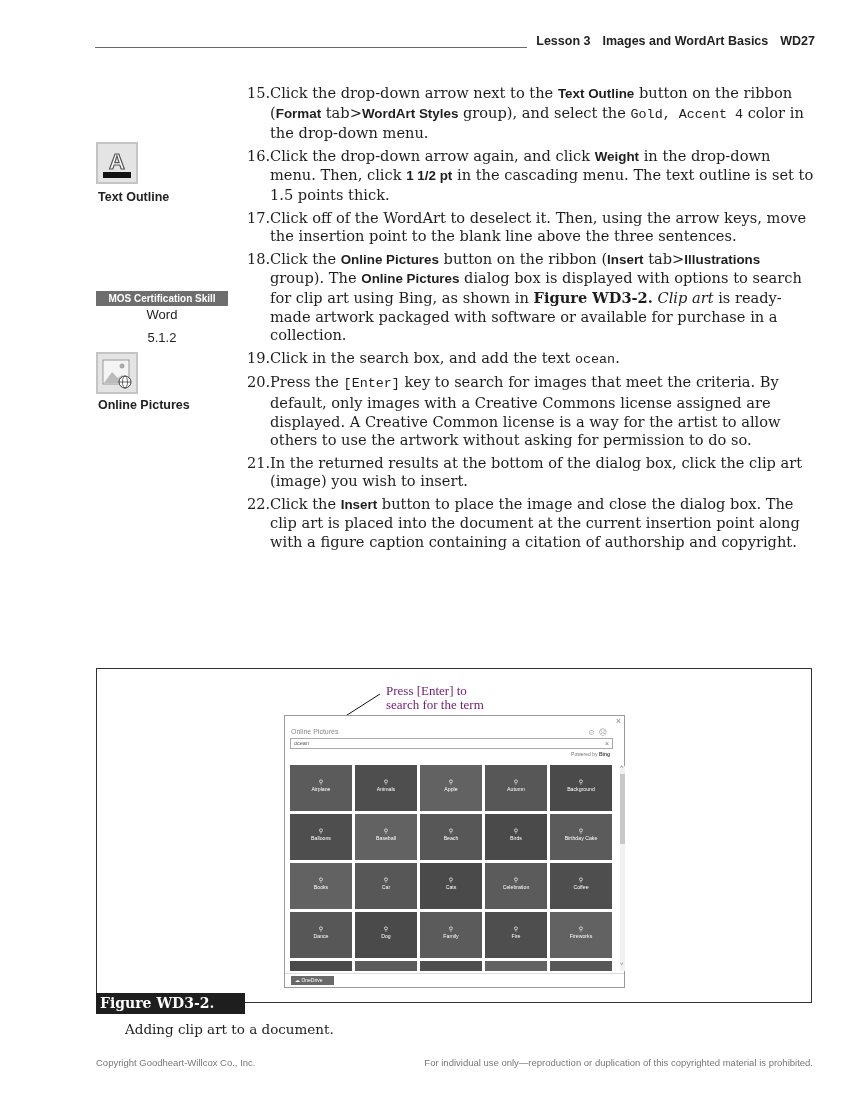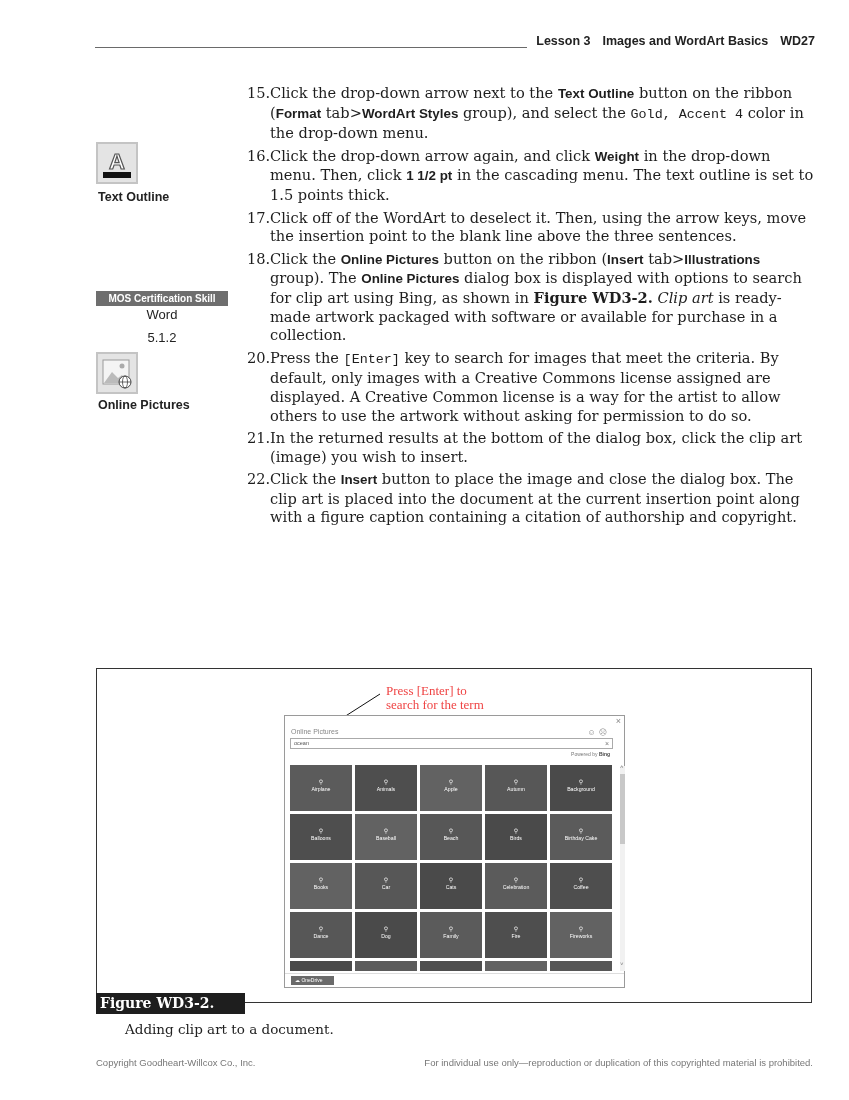--- a/index.html
+++ b/index.html
@@ -24,21 +24,21 @@
   .step { position: relative; padding-left: 24px; margin-bottom: 4px; }
   .step .num { position: absolute; left: 1px; top: 0; }
   .sans { font-family: Liberation Mono, monospace; font-size: 13.4px; }
   .sansb { font-family: "Liberation Sans", sans-serif; font-size: 13.4px; font-weight: bold; }
   .serifb { font-weight: bold; }
   .ital { font-style: italic; }
   h2.section { font-family: "DejaVu Serif", "Liberation Serif", serif; font-style: italic; font-weight: normal; font-size: 27px; line-height: 32px; margin: 6px 0 6px 0; color: #1e1e1e; letter-spacing: -0.3px; }
 
   
   .figure-frame { position: absolute; left: 96px; top: 668px; width: 716px; height: 335px; border: 1.5px solid #333; }
-  .callout { position: absolute; left: 386px; top: 684px; font-family: "Liberation Serif", serif; font-size: 13px; line-height: 14px; color: #ef4444; }
+  .callout { position: absolute; left: 386px; top: 684px; font-family: "Liberation Serif", serif; font-size: 13px; line-height: 14px; color: #701a75; }
   .callout-arrow { position: absolute; left: 280px; top: 690px; width: 120px; height: 60px; }
 
   .dialog { position: absolute; left: 284px; top: 715px; width: 341px; height: 273px; border: 1px solid #9a9a9a; background: #fff; font-family: "Liberation Sans", sans-serif; }
   .dlg-close { position: absolute; right: 3px; top: 0px; font-size: 9px; color: #888; }
   .dlg-title { position: absolute; left: 6px; top: 12px; font-size: 7px; color: #888; }
   .dlg-iconrow { position: absolute; right: 14px; top: 12px; font-size: 8px; color: #888; letter-spacing: 3px; }
   .dlg-search { position: absolute; left: 5px; top: 22px; width: 323px; height: 11px; border: 1px solid #aaa; font-size: 5.5px; color: #555; padding-left: 3px; line-height: 9px; }
   .dlg-search .clr { position: absolute; right: 3px; top: 0; font-size: 7px; color: #777; }
   .dlg-powered { position: absolute; right: 14px; top: 35px; font-size: 5px; color: #777; }
   .dlg-powered b { color: #444; }
@@ -96,20 +96,21 @@
 </div>
 
 <div class="body-col" style="top:84px;">
   <div id="steps-top">
       <div class="step"><span class="num">15.</span><span>Click the drop-down arrow next to the </span><span class="sansb">Text Outline</span><span> button on the ribbon (</span><span class="sansb">Format</span><span> tab&gt;</span><span class="sansb">WordArt Styles</span><span> group), and select the </span><span class="sans">Gold, Accent 4</span><span> color in the drop-down menu.</span></div>
       <div class="step"><span class="num">16.</span><span>Click the drop-down arrow again, and click </span><span class="sansb">Weight</span><span> in the drop-down menu. Then, click </span><span class="sansb">1 1/2 pt</span><span> in the cascading menu. The text outline is set to 1.5 points thick.</span></div>
     </div>
   <div id="steps-bottom">
       <div class="step"><span class="num">17.</span><span>Click off of the WordArt to deselect it. Then, using the arrow keys, move the insertion point to the blank line above the three sentences.</span></div>
       <div class="step"><span class="num">18.</span><span>Click the </span><span class="sansb">Online Pictures</span><span> button on the ribbon (</span><span class="sansb">Insert</span><span> tab&gt;</span><span class="sansb">Illustrations</span><span> group). The </span><span class="sansb">Online Pictures</span><span> dialog box is displayed with options to search for clip art using Bing, as shown in </span><span class="serifb">Figure WD3-2.</span><span> </span><span class="ital">Clip art</span><span> is ready-made artwork packaged with software or available for purchase in a collection.</span></div>
+      <div class="step"><span class="num">19.</span><span>Click in the search box, and add the text </span><span class="sans">ocean</span><span>.</span></div>
       <div class="step"><span class="num">20.</span><span>Press the </span><span class="sans">[Enter]</span><span> key to search for images that meet the criteria. By default, only images with a Creative Commons license assigned are displayed. A Creative Common license is a way for the artist to allow others to use the artwork without asking for permission to do so.</span></div>
       <div class="step"><span class="num">21.</span><span>In the returned results at the bottom of the dialog box, click the clip art (image) you wish to insert.</span></div>
       <div class="step"><span class="num">22.</span><span>Click the </span><span class="sansb">Insert</span><span> button to place the image and close the dialog box. The clip art is placed into the document at the current insertion point along with a figure caption containing a citation of authorship and copyright.</span></div>
     </div>
 </div>
 
 <div class="figure-frame"></div>
 <div class="callout">
   <div>Press [Enter] to</div>
   <div>search for the term</div>

